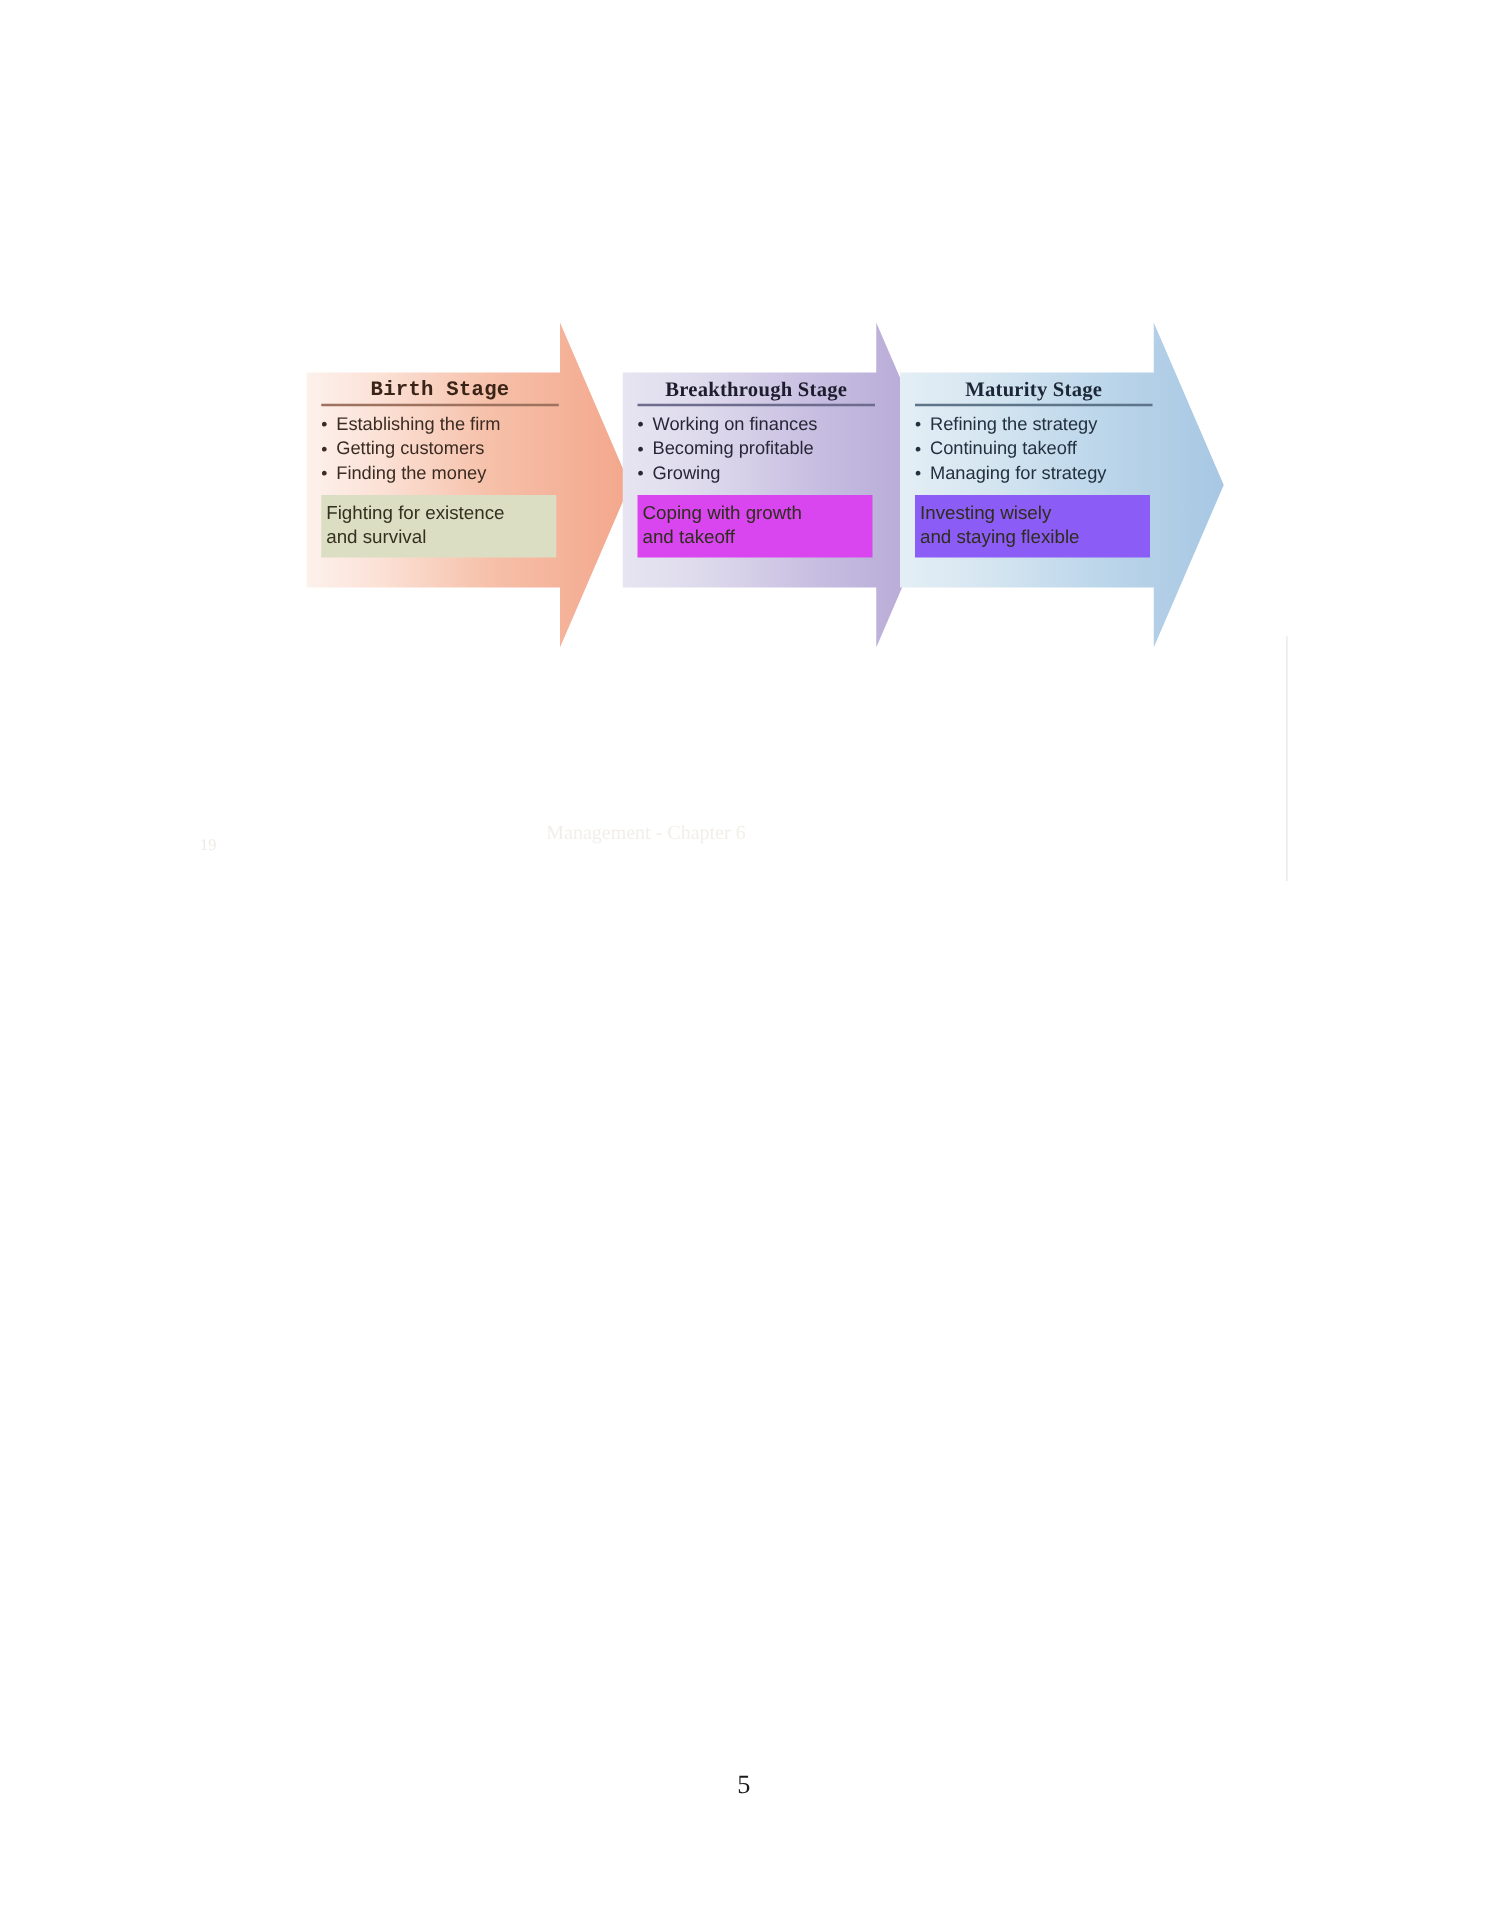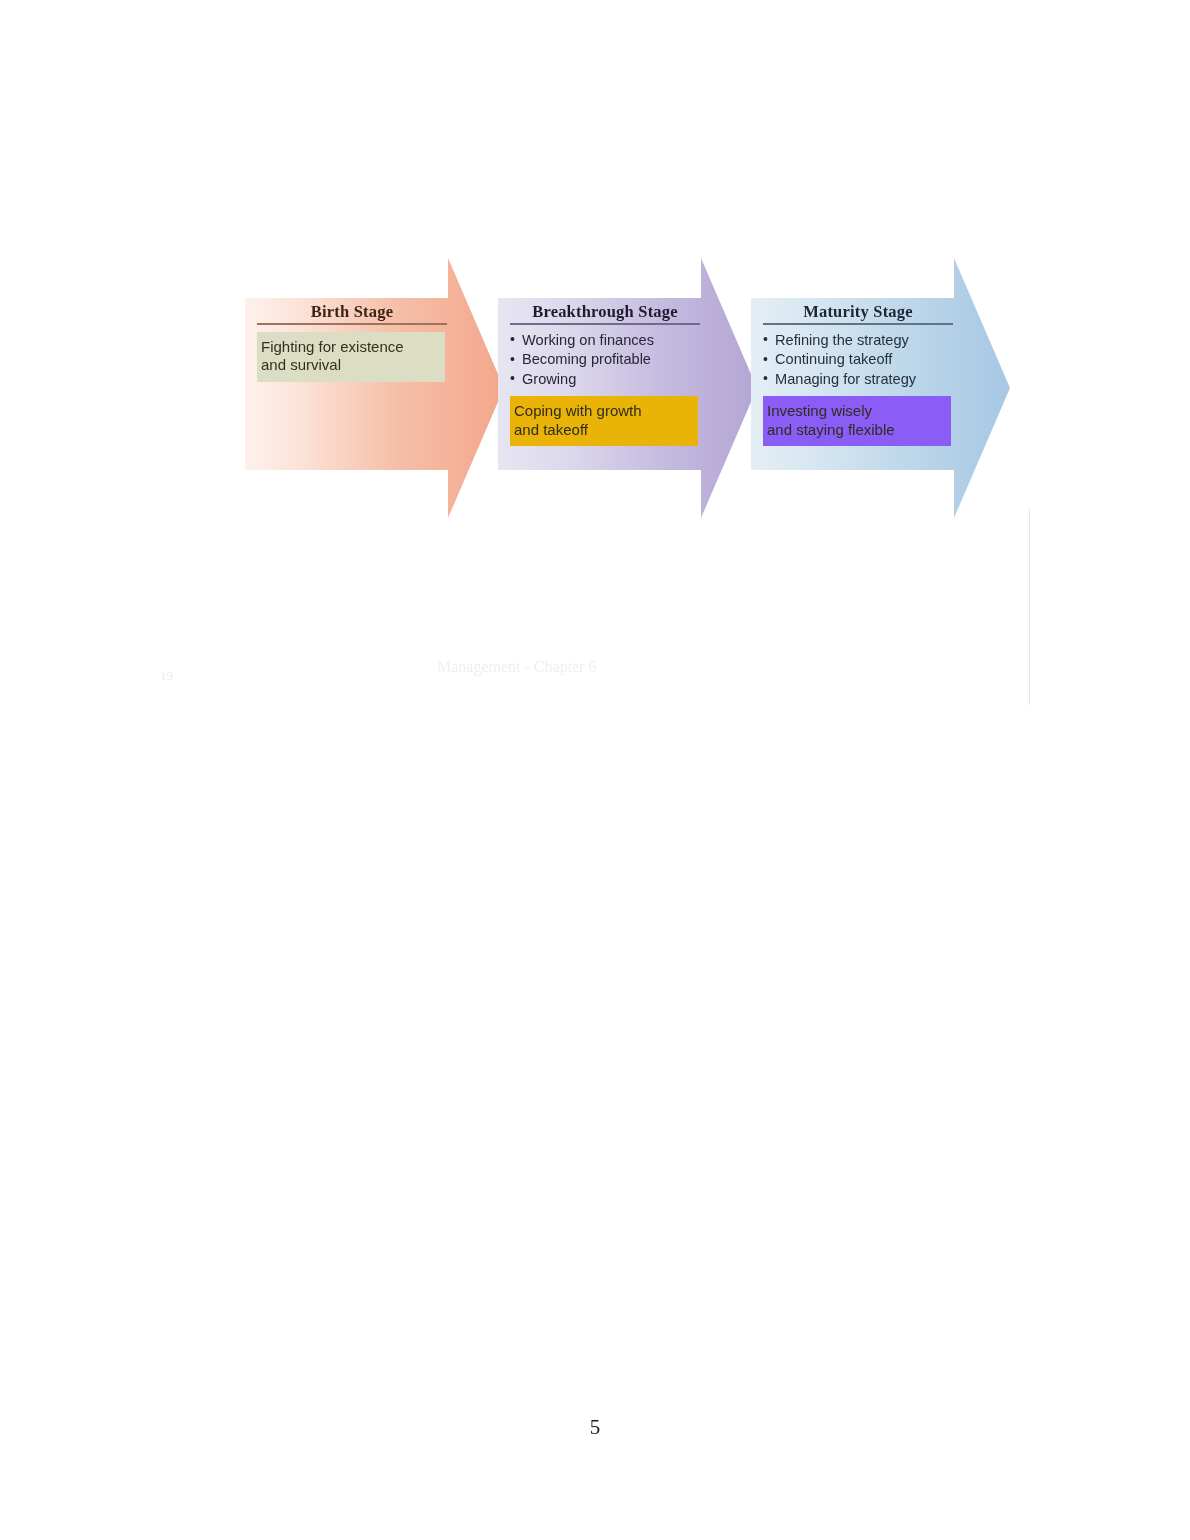--- a/index.html
+++ b/index.html
@@ -34,21 +34,21 @@
 
   
   .stage {
     position: absolute;
     top: 255px;
     width: 262px;
     height: 268px;
   }
   .stage-1 { left: 245px; }
   .stage-2 { left: 498px; }
-  .stage-3 { left: 751px; }
+  .stage-3 { left: 720px; }
 
   .stage-arrow {
     position: absolute;
     left: 0;
     top: 0;
     width: 262px;
     height: 268px;
   }
 
   .stage-content {
@@ -98,30 +98,30 @@
   .stage-callout {
     margin-top: 7px;
     width: 180px;
     padding: 6px 4px 7px 4px;
     text-align: left;
     font-size: 15px;
     line-height: 18.5px;
   }
 
   
-  .stage-1 .stage-title { color: #3a2418; }
+  .stage-1 .stage-title { color: #3a2418; font-family: Liberation Mono, monospace; }
   .stage-1 .stage-rule  { background: #9d7360; }
   .stage-1 .stage-bullets { color: #3b2b22; }
   .stage-1 .stage-callout { background: #dcdec4; color: #33301f; }
 
   
   .stage-2 .stage-title { color: #1d1d2e; }
   .stage-2 .stage-rule  { background: #6e6c8e; }
   .stage-2 .stage-bullets { color: #272636; }
-  .stage-2 .stage-callout { background: #eab308; color: #2f2d1d; }
+  .stage-2 .stage-callout { background: #d946ef; color: #2f2d1d; }
 
   
   .stage-3 .stage-title { color: #1b2636; }
   .stage-3 .stage-rule  { background: #5d7489; }
   .stage-3 .stage-bullets { color: #22303f; }
   .stage-3 .stage-callout { background: #8b5cf6; color: #2f2d1d; }
 
   
   #slide-number {
     position: absolute;
@@ -174,20 +174,25 @@
             <stop offset="22%" stop-color="#fbe2d7"></stop>
             <stop offset="58%" stop-color="#f6bfa8"></stop>
             <stop offset="100%" stop-color="#f3a78c"></stop>
           </linearGradient>
         </defs>
         <path d="M 0,43 L 203,43 L 203,3 L 259,133 L 203,263 L 203,215 L 0,215 Z" fill="url(#grad1)"></path>
       </svg>
       <div class="stage-content">
         <div class="stage-title">Birth Stage</div>
         <div class="stage-rule"></div>
+        <ul class="stage-bullets">
+          <li>Establishing the firm</li>
+          <li>Getting customers</li>
+          <li>Finding the money</li>
+        </ul>
         <div class="stage-callout">
           <div>Fighting for existence</div>
           <div>and survival</div>
         </div>
       </div>
     </div>
 
     <div class="stage stage-2">
       <svg class="stage-arrow" viewBox="0 0 262 268" preserveAspectRatio="none">
         <defs>

